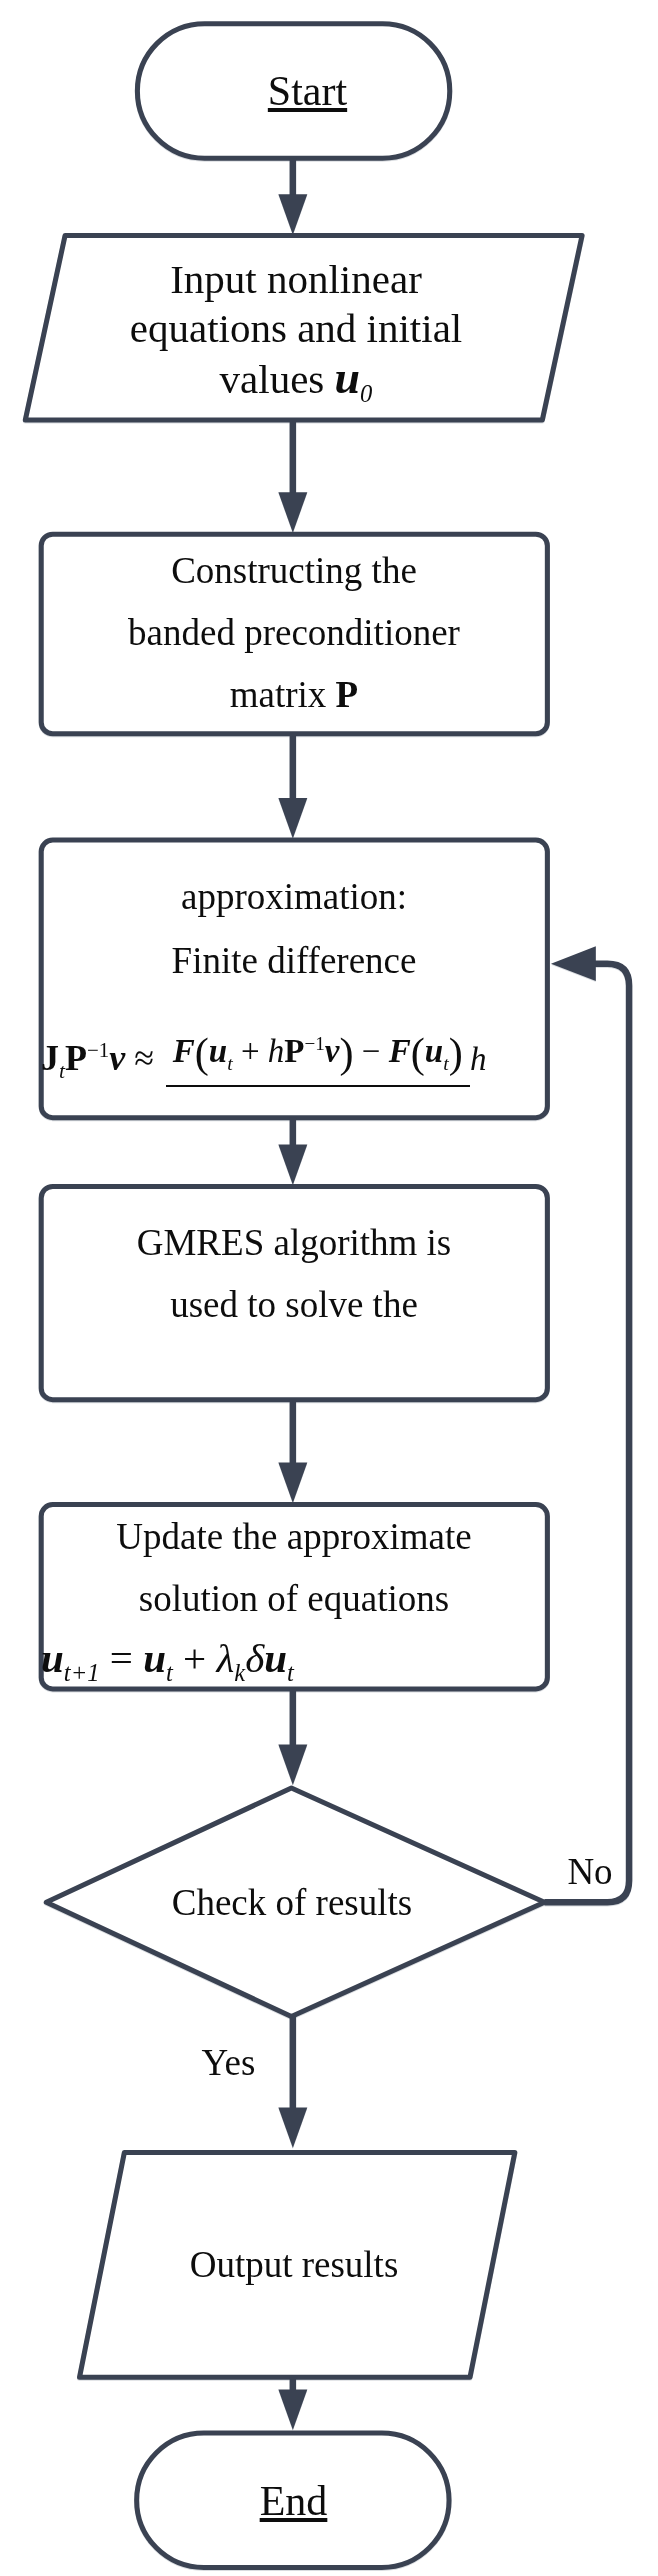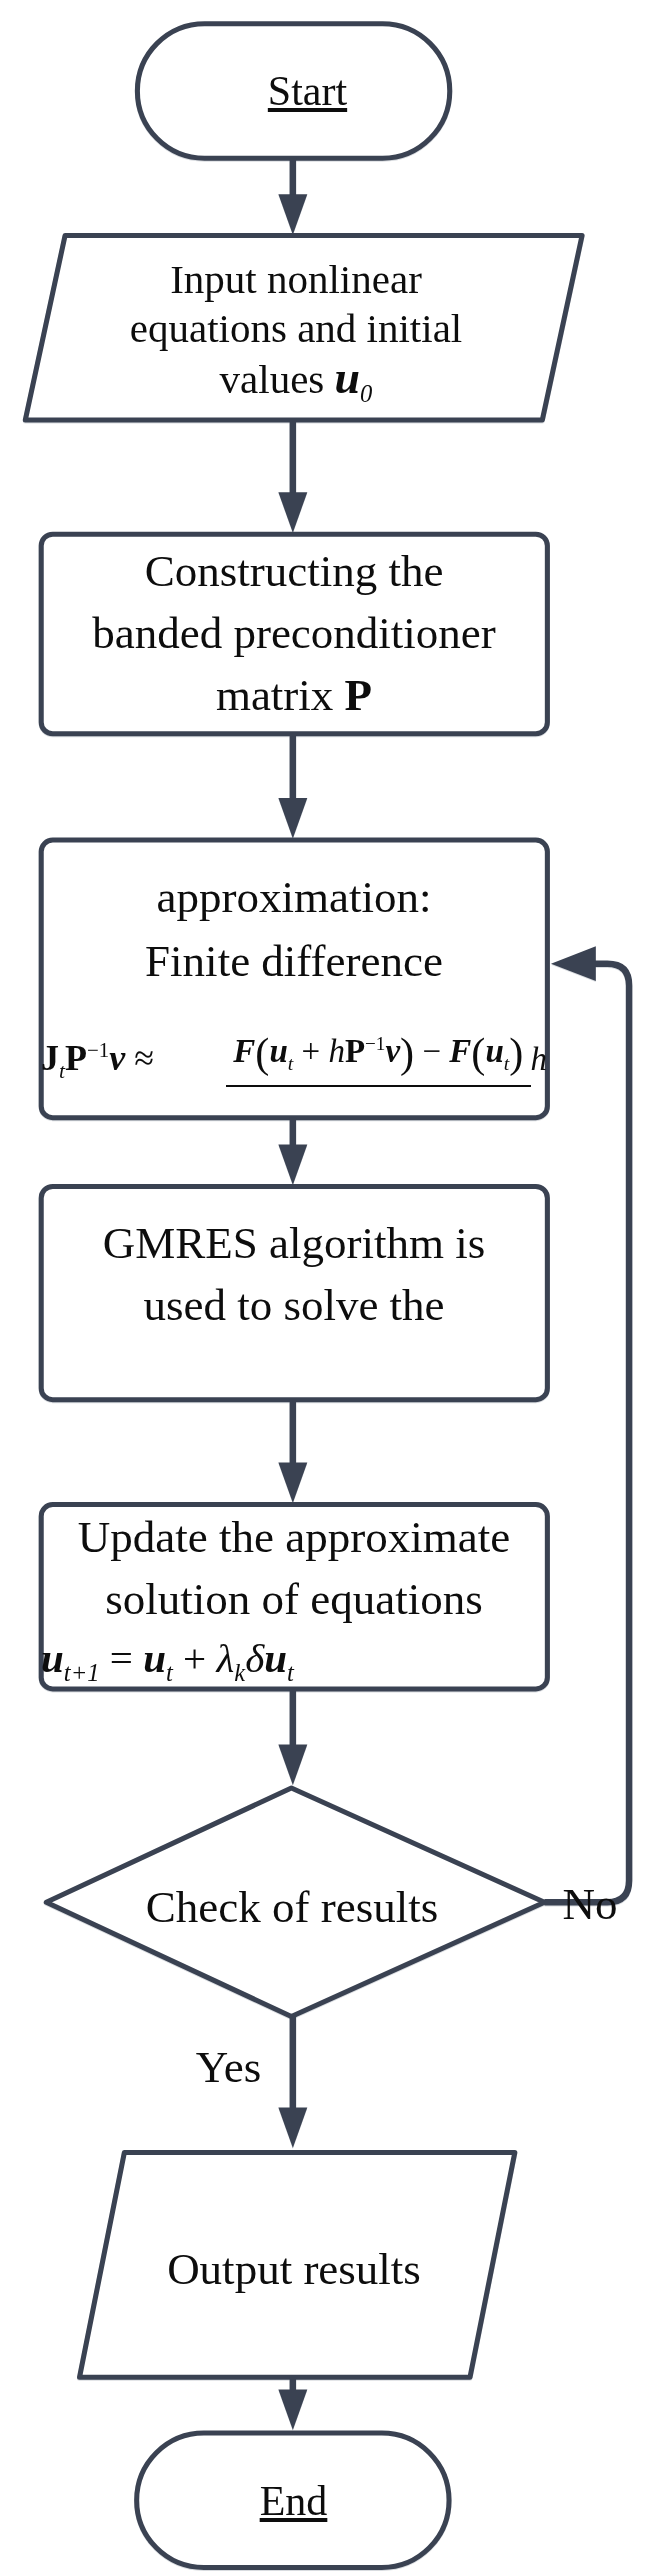--- a/index.html
+++ b/index.html
@@ -13,33 +13,33 @@
     overflow:hidden;
   }
   svg.flow{position:absolute;left:0;top:0;
     filter:drop-shadow(0.7px 1.4px 0.7px rgba(120,128,144,0.28));}
   .shape{stroke:var(--stroke);fill:#ffffff;stroke-width:7px;}
   .ln{stroke:var(--stroke);stroke-width:9px;fill:none;}
   .hd{fill:var(--stroke);stroke:none;}
   .lbl{position:absolute;text-align:center;color:var(--text);}
   .flexc{display:flex;align-items:center;justify-content:center;}
   .fs58{font-size:42px;}
-  .fs57{font-size:45px;}
+  .fs57{font-size:37px;}
   .fs56{font-size:41px;}
   .lh68{line-height:49px;}
   .lh86{line-height:62px;}
   .lh88{line-height:64px;}
   .mbf{font-weight:bold;}                    
   .mbi{font-weight:bold;font-style:italic;}  
   .mi{font-style:italic;}                    
   sub{font-size:0.60em;font-style:italic;line-height:0;}
   sup{font-size:0.58em;font-style:normal;line-height:0;}
   .pr{font-size:1.28em;font-weight:400;font-style:normal;vertical-align:-0.12em;}
   .big{font-size:1.12em;}
-  .formula-row{position:absolute;display:flex;align-items:center;justify-content:space-between;gap:11.6px;}
+  .formula-row{position:absolute;display:flex;align-items:center;justify-content:flex-start;gap:11.6px;}
   .frac{display:inline-flex;flex-direction:row;align-items:center;}
   .num{border-bottom:2.9px solid var(--text);padding:0 7.2px 7.2px 7.2px;white-space:nowrap;}
   .den{padding-top:4.3px;}
 </style>
 </head>
 <body>
 
 <svg class="flow" width="658" height="2576" viewBox="0 0 910 3561">
 
   <rect class="shape" x="190" y="32" width="432" height="186" rx="93"></rect>
@@ -142,20 +142,20 @@
   <div><span>Update the approximate</span></div>
   <div><span>solution of equations</span></div>
 </div>
 
 <div class="formula-row" style="left:41px;top:1625px;width:506px;height:65px;font-size:41px;white-space:nowrap;">
   <span><span class="mbi">u</span><sub>t+1</sub><span> = </span><span class="mbi">u</span><sub>t</sub><span> + </span><span class="mi">λ</span><sub>k</sub><span class="mi">δ</span><span class="mbi">u</span><sub>t</sub></span>
 </div>
 
 <div class="lbl fs57" style="left:75px;top:1881px;width:434px;">Check of results</div>
 
-<div class="lbl fs57" style="left:548px;top:1850px;width:84px;margin-top:28px;">No</div>
+<div class="lbl fs57" style="left:548px;top:1850px;width:84px;">No</div>
 
 <div class="lbl fs57" style="left:174px;top:2041px;width:109px;">Yes</div>
 
 <div class="lbl fs57" style="left:77px;top:2243px;width:434px;">Output results</div>
 
 <div class="lbl flexc fs58" style="left:137px;top:2433px;width:313px;height:135px;text-decoration:underline;">End</div>
 
 
 </body></html>

